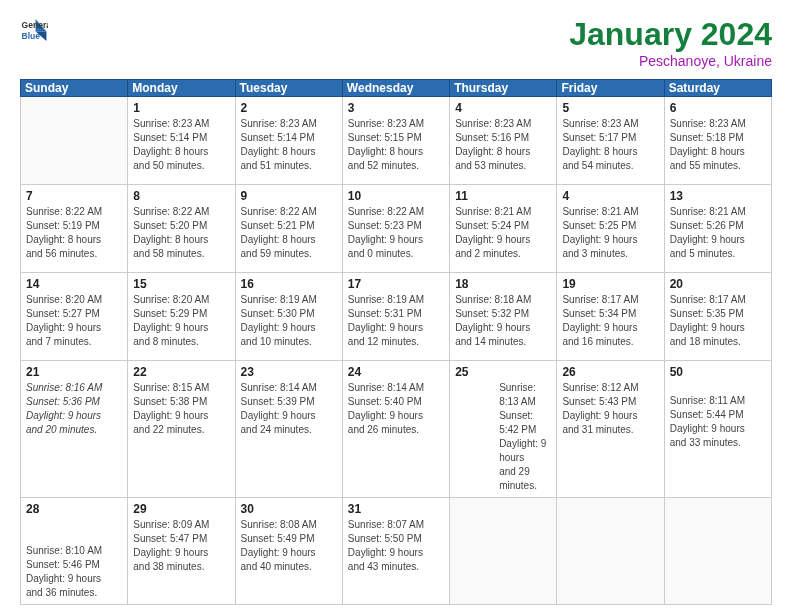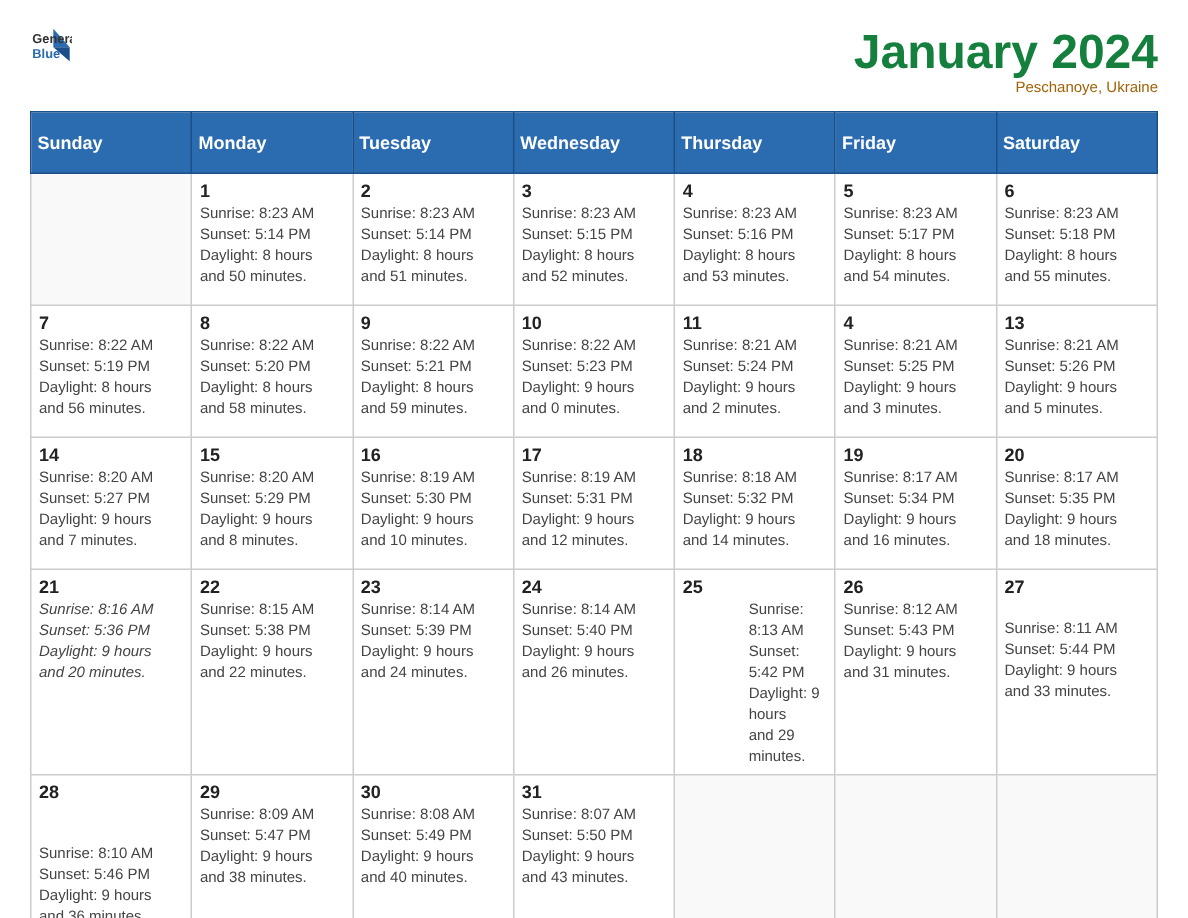--- a/index.html
+++ b/index.html
@@ -34,35 +34,35 @@
     }
     .title-block {
       text-align: right;
     }
     .title-month {
       font-size: 32px;
       font-weight: bold;
       color: #15803d;
     }
     .title-location {
-      font-size: 10px;
-      color: #a16207;
+      font-size: 14px;
+      color: #a21caf;
     }
     .calendar {
       flex: 1;
       border-collapse: collapse;
       width: 100%;
       table-layout: fixed;
     }
     .calendar th {
       background-color: #2b6cb0;
       color: #fff;
       font-size: 12px;
       font-weight: bold;
-      padding: 13px 4px;
+      padding: 1px 4px;
       text-align: left;
       border: 1px solid #1a4f8a;
     }
     .calendar td {
       border: 1px solid #ccc;
       vertical-align: top;
       padding: 4px 5px;
       font-size: 9.5px;
       color: #333;
       background: #fff;
@@ -300,21 +300,21 @@
 and 29 minutes.</div>
           </td>
           <td>
             <span class="day-number">26</span>
             <div class="day-info" style="white-space: pre-line;">Sunrise: 8:12 AM
 Sunset: 5:43 PM
 Daylight: 9 hours
 and 31 minutes.</div>
           </td>
           <td>
-            <span class="day-number">27</span>
+            <span class="day-number">50</span>
             <div class="day-info" style="white-space: pre-line; margin-top: 15px;">Sunrise: 8:11 AM
 Sunset: 5:44 PM
 Daylight: 9 hours
 and 33 minutes.</div>
           </td>
         </tr>
         <tr>
           <td>
             <span class="day-number">28</span>
             <div class="day-info" style="white-space: pre-line; margin-top: 28px;">Sunrise: 8:10 AM

